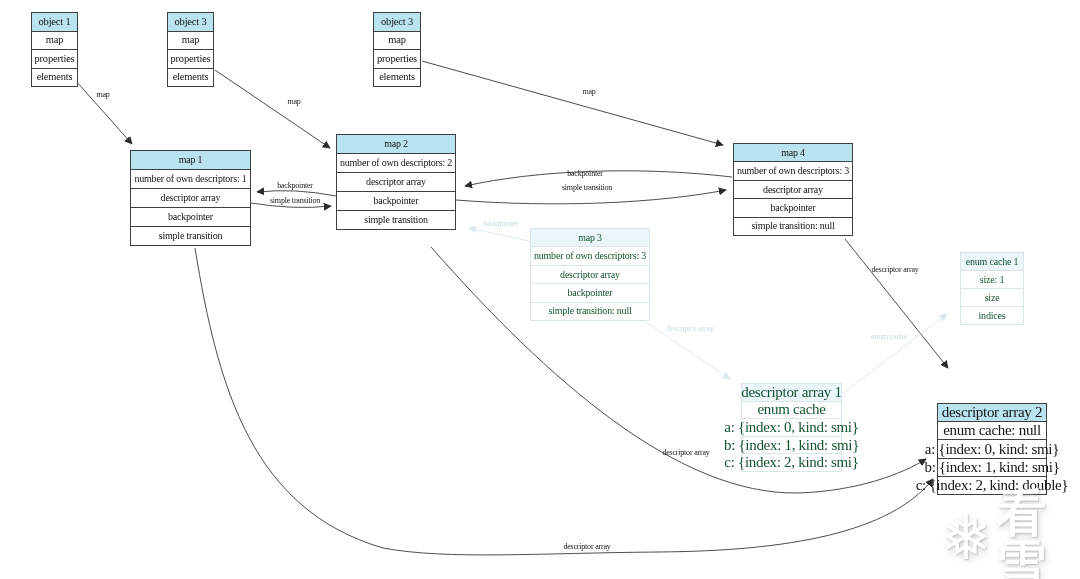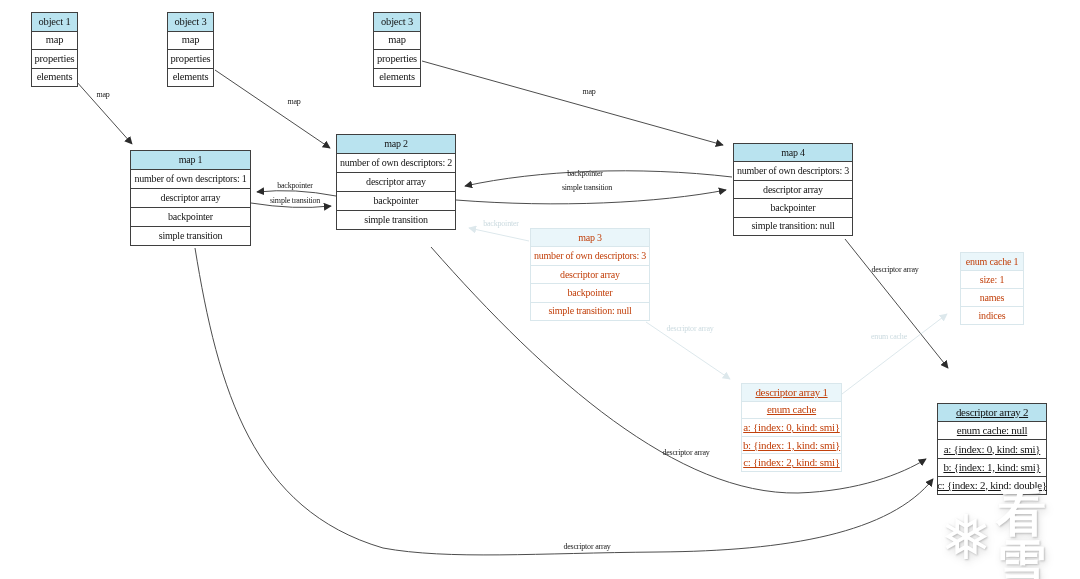--- a/index.html
+++ b/index.html
@@ -17,23 +17,23 @@
     color:#141414;
   }
   .cell{
     flex:1;display:flex;align-items:center;justify-content:center;
     border-top:1px solid #3f3f3f;white-space:nowrap;
     font-size:10px;letter-spacing:-0.2px;line-height:1;padding:0 2px;box-sizing:border-box;
   }
   .cell:first-child{border-top:none;}
   .cell.hd{background:#b9e3ef;}
   .node.small .cell{font-size:10.5px;}
-  .node.tight .cell{font-size:11px;letter-spacing:-0.3px;text-decoration:underline;}
+  .node.tight .cell{font-size:15px;letter-spacing:-0.3px;}
 
-  .node.faded{border-color:#d9e7ec;color:#c2410c;}
+  .node.faded{border-color:#d9e7ec;color:#14532d;}
   .node.faded .cell{border-top-color:#d9e7ec;}
   .node.faded .cell:first-child{border-top:none;}
   .node.faded .cell.hd{background:#eaf6fa;}
 
   .elabel{
     position:absolute;transform:translate(-50%,-50%);
     font-size:8px;letter-spacing:-0.2px;color:#1a1a1a;white-space:nowrap;
     background:transparent;line-height:1;
   }
   .elabel.faded{color:#ccdbe0;}
@@ -133,21 +133,21 @@
     <div class="cell hd">map 4</div>
     <div class="cell">number of own descriptors: 3</div>
     <div class="cell">descriptor array</div>
     <div class="cell">backpointer</div>
     <div class="cell">simple transition: null</div>
   </div>
 
   <div class="node faded" style="left:942px;top:252px;width:64px;height:73px">
     <div class="cell hd">enum cache 1</div>
     <div class="cell">size: 1</div>
-    <div class="cell">names</div>
+    <div class="cell">size</div>
     <div class="cell">indices</div>
   </div>
 
   <div class="node faded tight" style="left:723px;top:383px;width:101px;height:89px">
     <div class="cell hd">descriptor array 1</div>
     <div class="cell">enum cache</div>
     <div class="cell">a: {index: 0, kind: smi}</div>
     <div class="cell">b: {index: 1, kind: smi}</div>
     <div class="cell">c: {index: 2, kind: smi}</div>
   </div>

